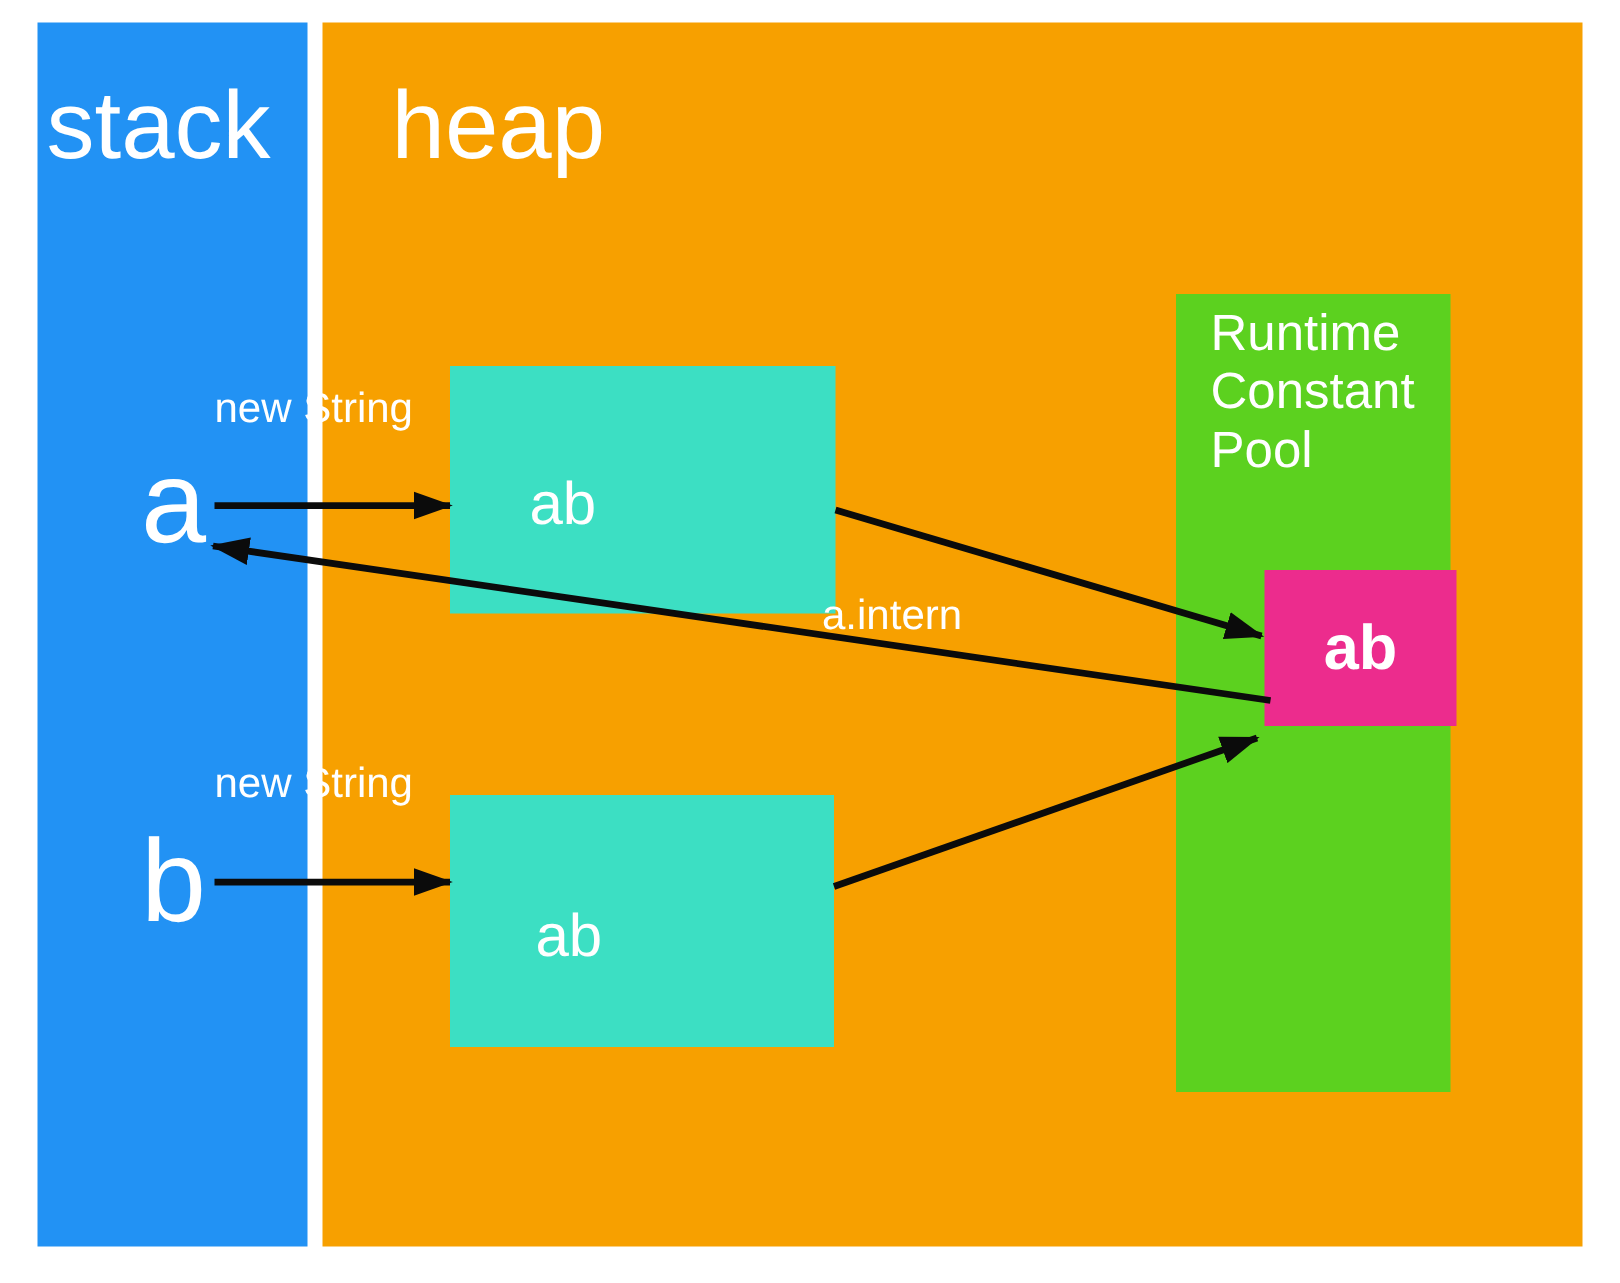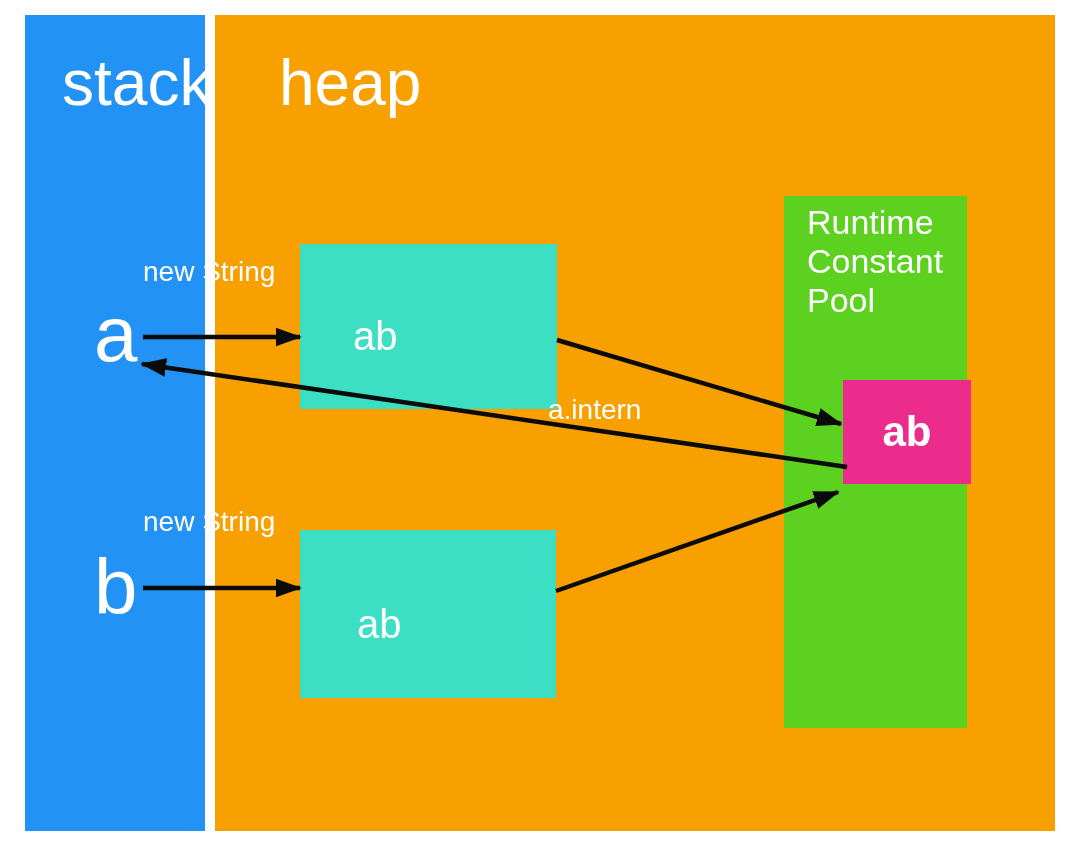--- a/index.html
+++ b/index.html
@@ -29,22 +29,22 @@
     width: 840px; height: 816px;
     background: #f7a000;
   }
   .region-title {
     position: absolute;
     color: #ffffff;
     font-size: 64px;
     line-height: 1;
     white-space: nowrap;
   }
-  .stack-title { left: 6px; top: 36px; margin-left: 31px; }
-  .heap-title  { left: 64px; top: 36px; }
+  .stack-title { left: 6px; top: 36px; }
+  .heap-title  { left: 46px; top: 36px; }
 
   .var-label {
     position: absolute;
     color: #ffffff;
     font-size: 78px;
     line-height: 1;
   }
   .var-a { left: 94px; top: 295px; }
   .var-b { left: 94px; top: 548px; }
 

